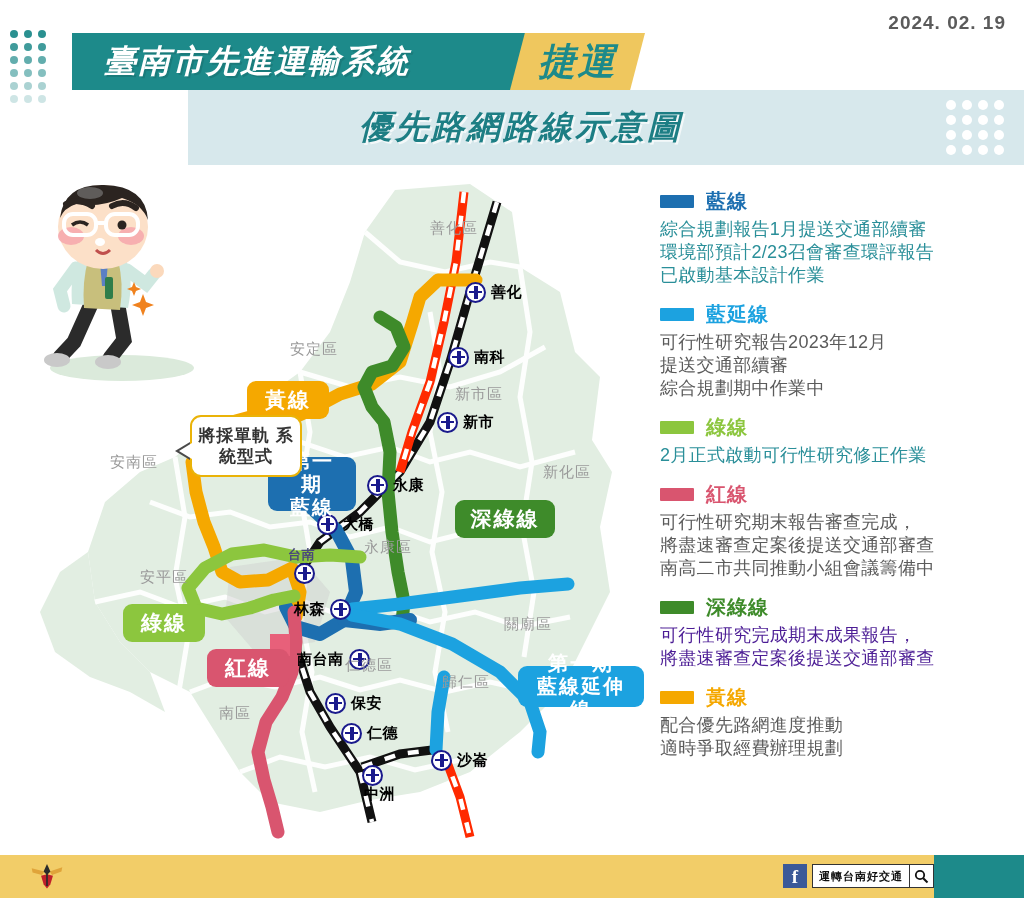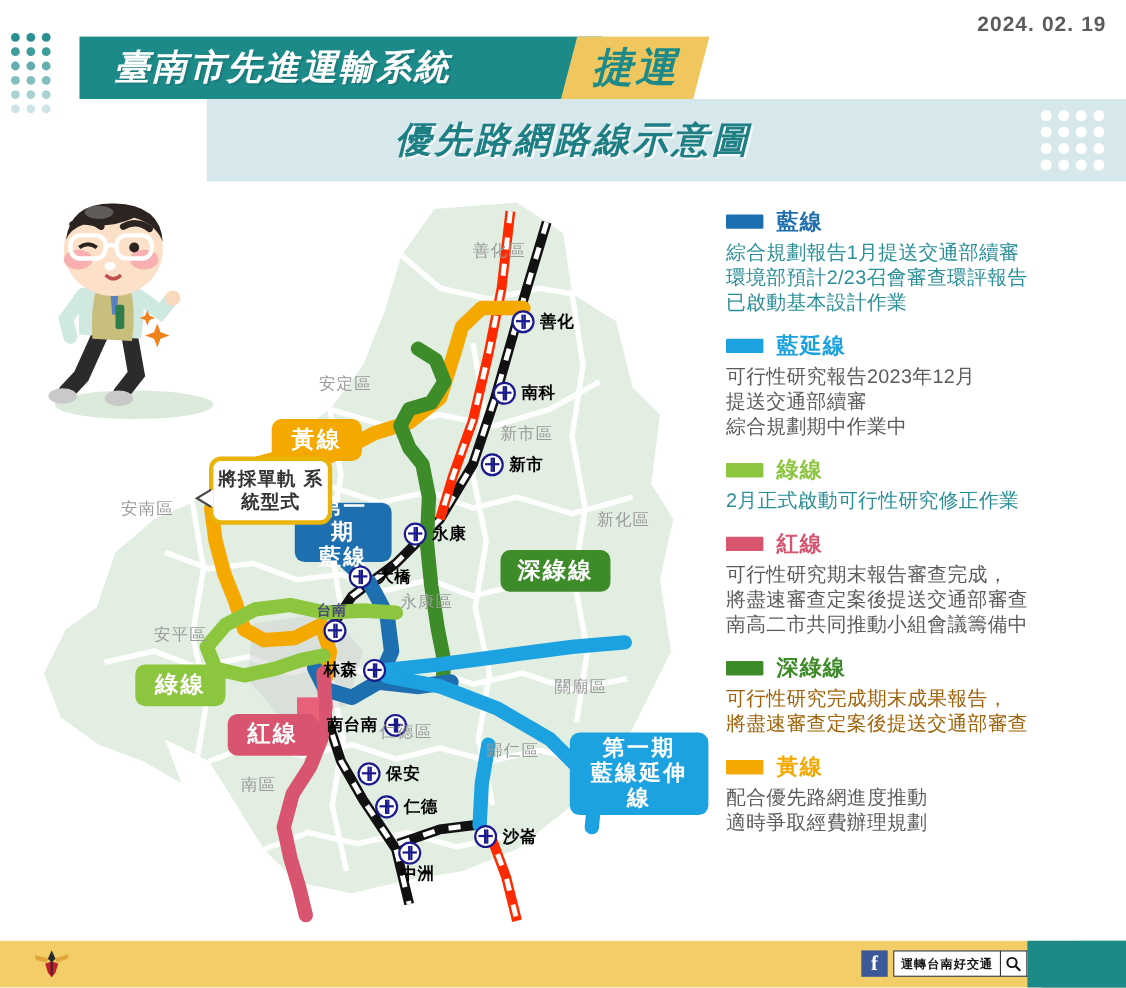--- a/index.html
+++ b/index.html
@@ -93,21 +93,21 @@
   .bubble {
     position: absolute; border-radius: 9px; color: #fff;
     font-size: 21px; font-weight: bold; letter-spacing: 2px;
     display: flex; align-items: center; justify-content: center;
     text-align: center; line-height: 1.15; padding: 6px 14px;
   }
   .bubble.two { font-size: 20px; }
 
   .speech {
     position: absolute; left: 190px; top: 243px; width: 112px; height: 62px;
-    border: 4px solid #eab308; border-radius: 11px; background: #fff;
+    border: 2px solid #eab308; border-radius: 11px; background: #fff;
     display: flex; align-items: center; justify-content: center;
     font-size: 17px; color: #333; font-weight: bold; line-height: 1.25;
     text-align: center; letter-spacing: 1px;
   }
   .speech::after {
     content: ""; position: absolute; left: -13px; top: 26px;
     border-top: 8px solid transparent; border-bottom: 8px solid transparent;
     border-right: 13px solid #fff;
   }
   .speech::before {
@@ -362,21 +362,21 @@
         <div class="district" style="left: 442px; top: 501px;">歸仁區</div>
         <div class="district" style="left: 219px; top: 532px;">南區</div>
       </div>
     <div id="callouts-layer">
         <div class="bubble" style="left: 247px; top: 209px; width: 82px; height: 38px; background: rgb(245, 168, 0); white-space: pre-line;">黃線</div>
         <div class="bubble two" style="left: 268px; top: 285px; width: 88px; height: 54px; background: rgb(29, 111, 176); white-space: pre-line;">第一期
 藍線</div>
         <div class="bubble" style="left: 455px; top: 328px; width: 100px; height: 38px; background: rgb(62, 139, 42); white-space: pre-line;">深綠線</div>
         <div class="bubble" style="left: 123px; top: 432px; width: 82px; height: 38px; background: rgb(140, 198, 62); white-space: pre-line;">綠線</div>
         <div class="bubble" style="left: 207px; top: 477px; width: 82px; height: 38px; background: rgb(217, 85, 111); white-space: pre-line;">紅線</div>
-        <div class="bubble two" style="left: 518px; top: 494px; width: 126px; height: 75px; background: rgb(28, 162, 224); white-space: pre-line;">第一期
+        <div class="bubble two" style="left: 518px; top: 494px; width: 126px; height: 41px; background: rgb(28, 162, 224); white-space: pre-line;">第一期
 藍線延伸線</div>
       </div>
 
     <svg style="position:absolute;left:30px;top:10px" width="175" height="200" viewBox="0 0 175 200">
       <ellipse cx="92" cy="186" rx="72" ry="13" fill="#dbeadb"></ellipse>
 
       <path d="M62 120 L44 160 L30 175" stroke="#2b2b2b" stroke-width="15" fill="none" stroke-linecap="round"></path>
       <path d="M88 124 L94 158 L80 176" stroke="#2b2b2b" stroke-width="15" fill="none" stroke-linecap="round"></path>
       <ellipse cx="27" cy="178" rx="13" ry="7" fill="#c9c9c9"></ellipse>
       <ellipse cx="78" cy="180" rx="13" ry="7" fill="#c9c9c9"></ellipse>
@@ -448,21 +448,21 @@
         </div>
         <div class="legend-body" style="color: rgb(91, 91, 91);">可行性研究期末報告審查完成，
 將盡速審查定案後提送交通部審查
 南高二市共同推動小組會議籌備中</div>
       </div>
       <div class="legend-item">
         <div class="legend-head">
           <span class="swatch" style="background: rgb(62, 139, 42);"></span>
           <span class="legend-title" style="color: rgb(62, 139, 42);">深綠線</span>
         </div>
-        <div class="legend-body" style="color: #a16207;">可行性研究完成期末成果報告，
+        <div class="legend-body" style="color: #4c1d95;">可行性研究完成期末成果報告，
 將盡速審查定案後提送交通部審查</div>
       </div>
       <div class="legend-item">
         <div class="legend-head">
           <span class="swatch" style="background: rgb(245, 168, 0);"></span>
           <span class="legend-title" style="color: rgb(245, 168, 0);">黃線</span>
         </div>
         <div class="legend-body" style="color: rgb(91, 91, 91);">配合優先路網進度推動
 適時爭取經費辦理規劃</div>
       </div>

